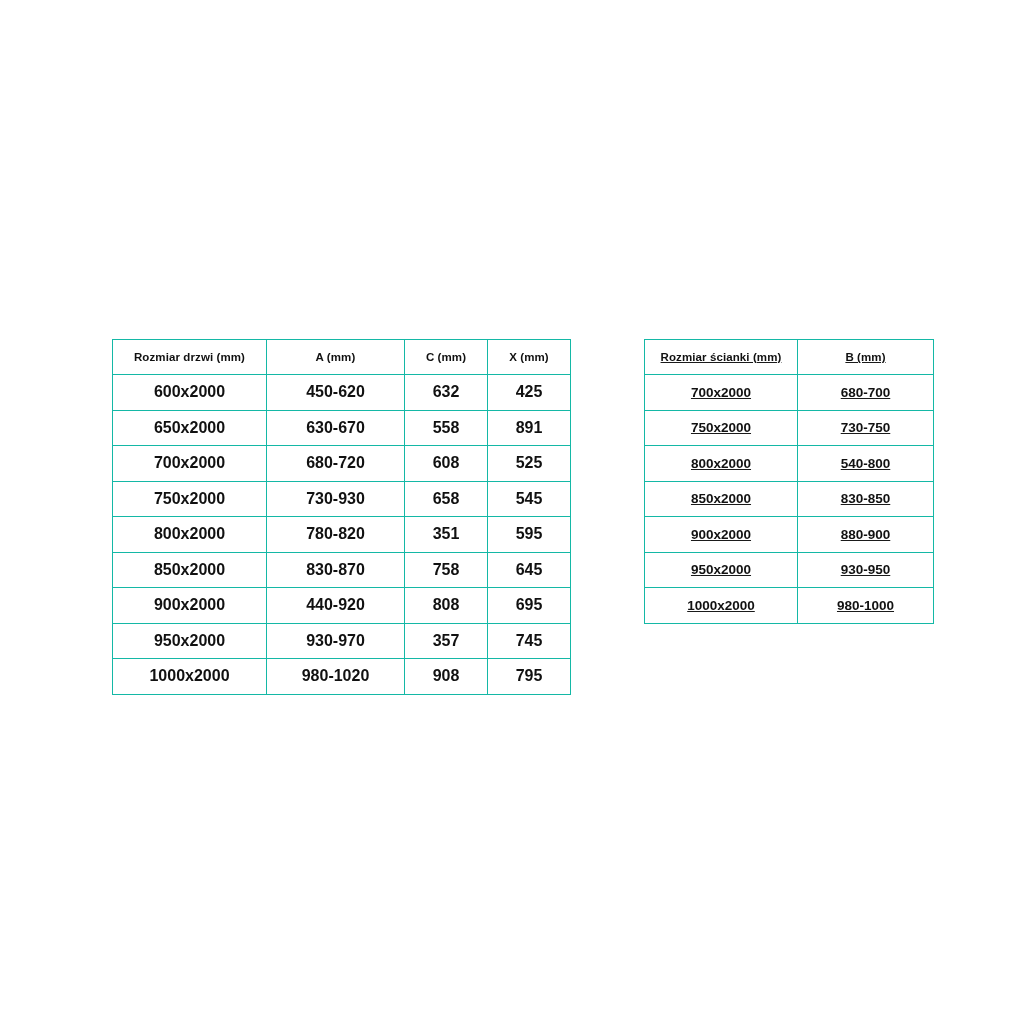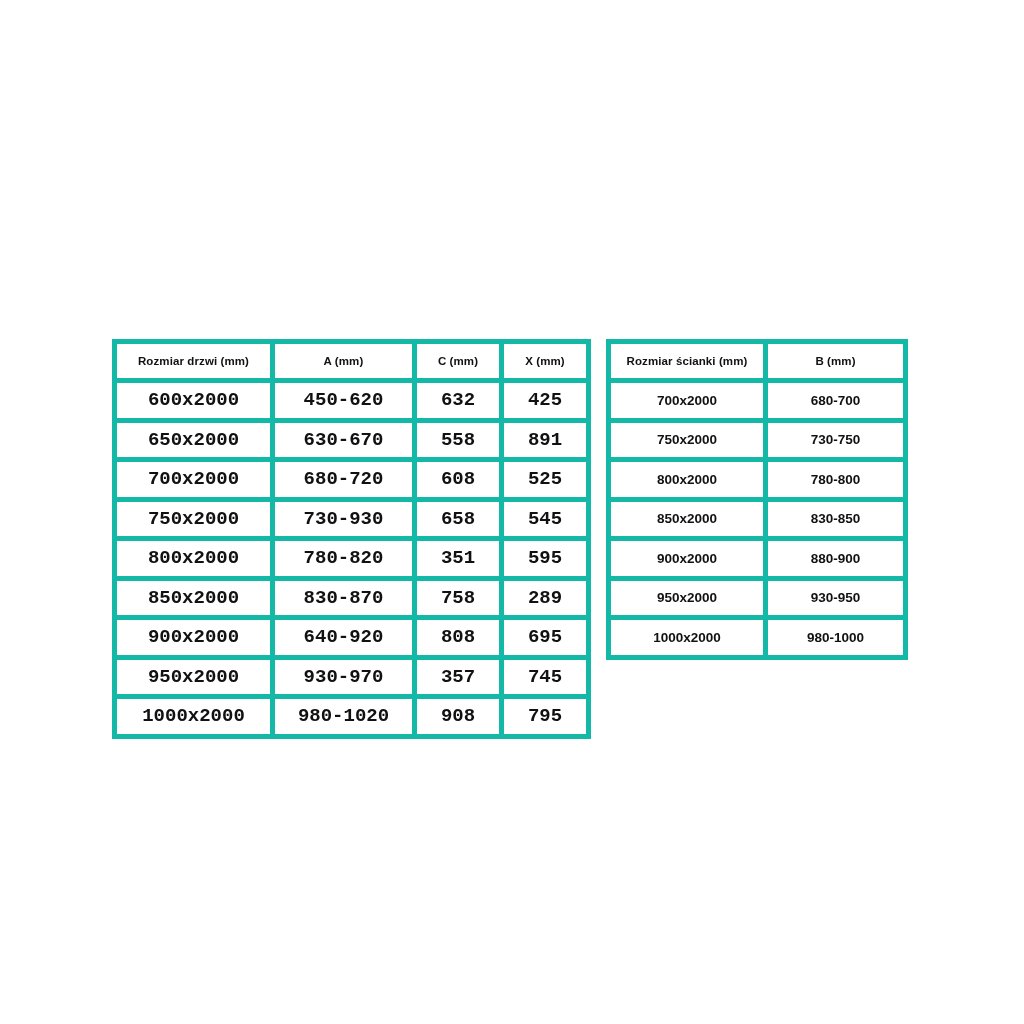--- a/index.html
+++ b/index.html
@@ -25,52 +25,52 @@
   }
 
   table.spec-table {
     position: absolute;
     border-collapse: collapse;
     table-layout: fixed;
   }
 
   table.spec-table td,
   table.spec-table th {
-    border: 5px solid #14b8a6;
+    border: 1px solid #14b8a6;
     text-align: center;
     vertical-align: middle;
     font-weight: bold;
     color: #111111;
     padding: 0;
   }
 
   
   #doors-table {
     left: 112px;
     top: 339px;
   }
   #doors-table th {
     height: 34px;
     font-size: 11.5px;
     letter-spacing: 0.1px;
   }
   #doors-table td {
     height: 34.5px;
-    font-size: 19px;
-    font-family: Liberation Mono, monospace;
+    font-size: 16px;
   }
   #doors-table .col-size   { width: 153px; }
   #doors-table .col-a      { width: 137px; margin-left: 10px; }
   #doors-table .col-c      { width: 82px; }
   #doors-table .col-x      { width: 82px; }
 
   
   #wall-table {
-    left: 606px;
+    left: 644px;
     top: 339px;
+    text-decoration: underline;
   }
   #wall-table th {
     height: 34px;
     font-size: 11.5px;
     letter-spacing: 0.1px;
   }
   #wall-table td {
     height: 34.5px;
     font-size: 13.5px;
   }
@@ -119,25 +119,25 @@
       <tr>
         <td>800x2000</td>
         <td>780-820</td>
         <td>351</td>
         <td>595</td>
       </tr>
       <tr>
         <td>850x2000</td>
         <td>830-870</td>
         <td>758</td>
-        <td>289</td>
+        <td>645</td>
       </tr>
       <tr>
         <td>900x2000</td>
-        <td>640-920</td>
+        <td>440-920</td>
         <td>808</td>
         <td>695</td>
       </tr>
       <tr>
         <td>950x2000</td>
         <td>930-970</td>
         <td>357</td>
         <td>745</td>
       </tr>
       <tr>
@@ -160,21 +160,21 @@
       <tr>
         <td>700x2000</td>
         <td>680-700</td>
       </tr>
       <tr>
         <td>750x2000</td>
         <td>730-750</td>
       </tr>
       <tr>
         <td>800x2000</td>
-        <td>780-800</td>
+        <td>540-800</td>
       </tr>
       <tr>
         <td>850x2000</td>
         <td>830-850</td>
       </tr>
       <tr>
         <td>900x2000</td>
         <td>880-900</td>
       </tr>
       <tr>

